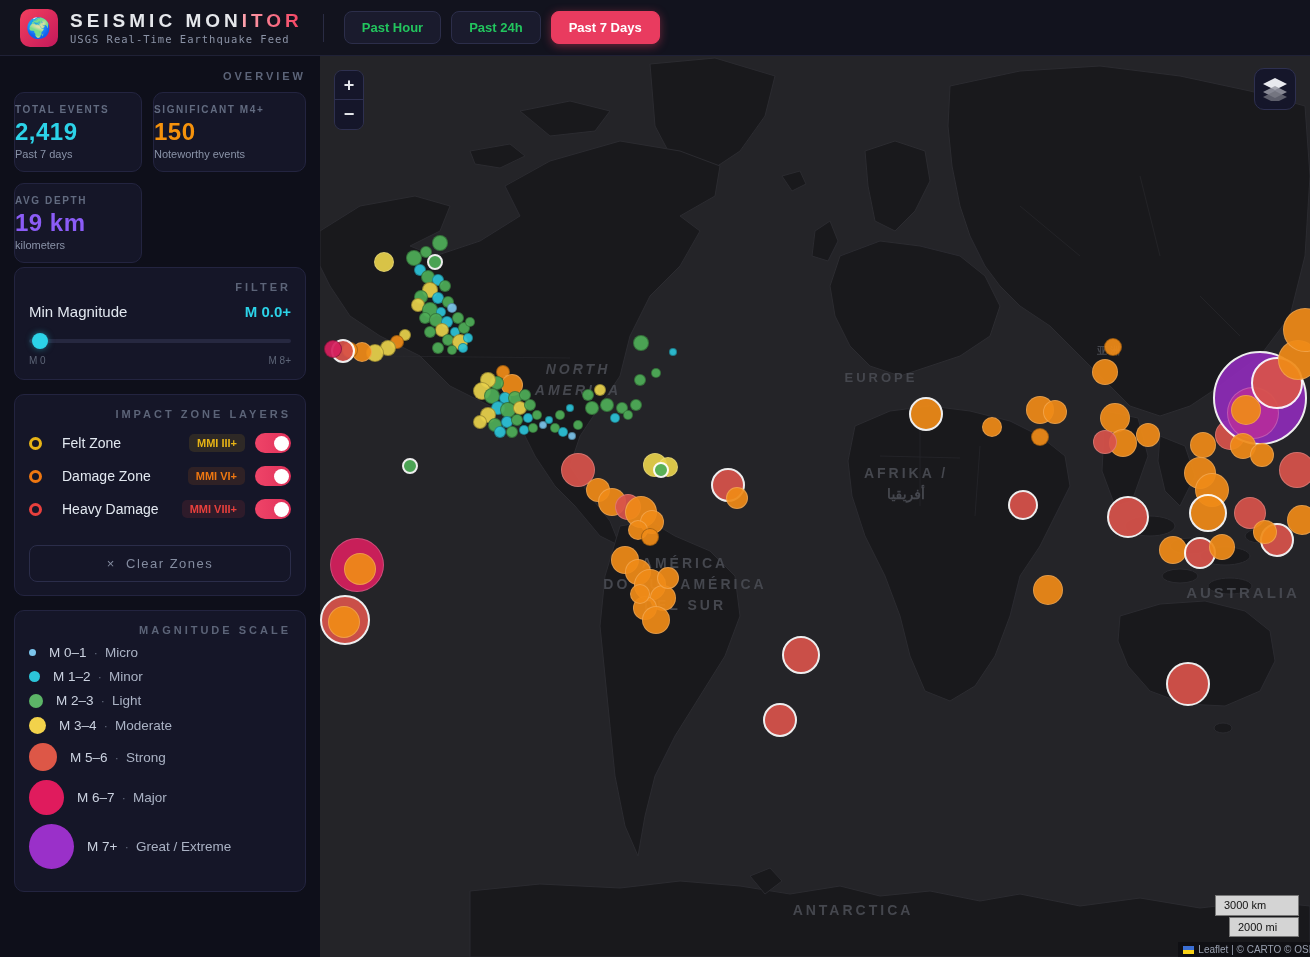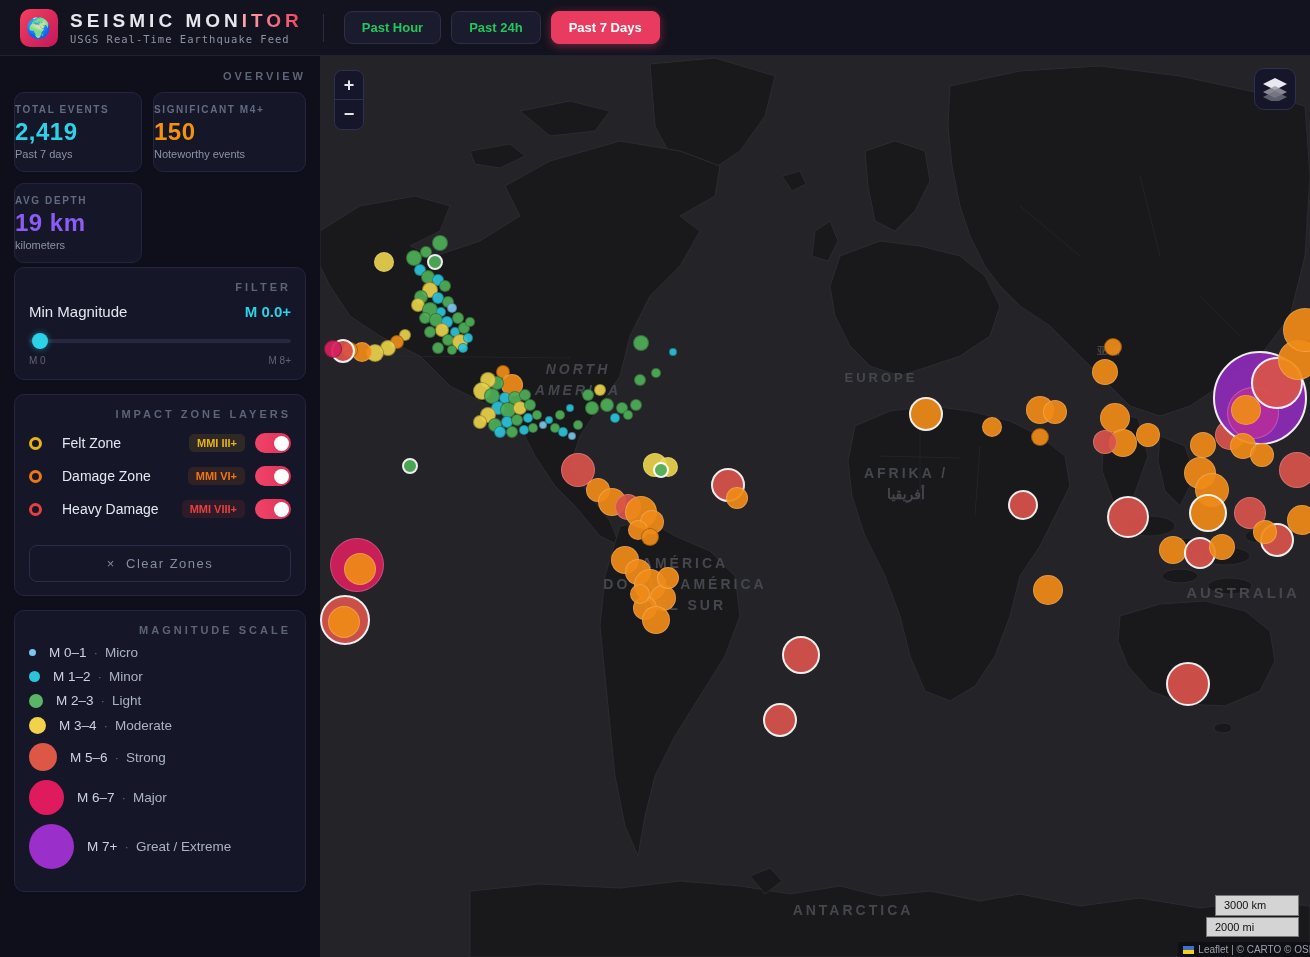--- a/index.html
+++ b/index.html
@@ -95,21 +95,21 @@
   .zoom-btn:first-child { border-bottom:1px solid #2e3050; }
   .layers-btn { position:absolute; right:14px; top:12px; width:42px; height:42px;
     background:#15162a; border:1px solid #2e3050; border-radius:10px; display:flex;
     align-items:center; justify-content:center; cursor:pointer; z-index:30; }
 
   .scale-ctl { position:absolute; right:11px; bottom:20px; display:flex; flex-direction:column;
     align-items:flex-end; z-index:30; }
   .scale-box { background:#d4d4d4; color:#111; font-size:11px; padding:2px 6px 2px 8px;
     border:1px solid #777; line-height:1.3; }
   .scale-box.km { width:84px; }
-  .scale-box.mi { width:93px; margin-top:1px; }
+  .scale-box.mi { width:70px; margin-top:1px; }
   .attribution { position:absolute; right:-12px; bottom:0; font-size:10px; color:#9aa1b0;
     background:rgba(10,10,14,.55); padding:2px 5px; white-space:nowrap; z-index:30;
     display:flex; align-items:center; gap:4px; }
   .ua-flag { display:inline-block; width:11px; height:8px;
     background:linear-gradient(#3b6fd4 50%,#f7d117 50%); }
 </style>
 </head>
 <body>
 
 <div class="header">

